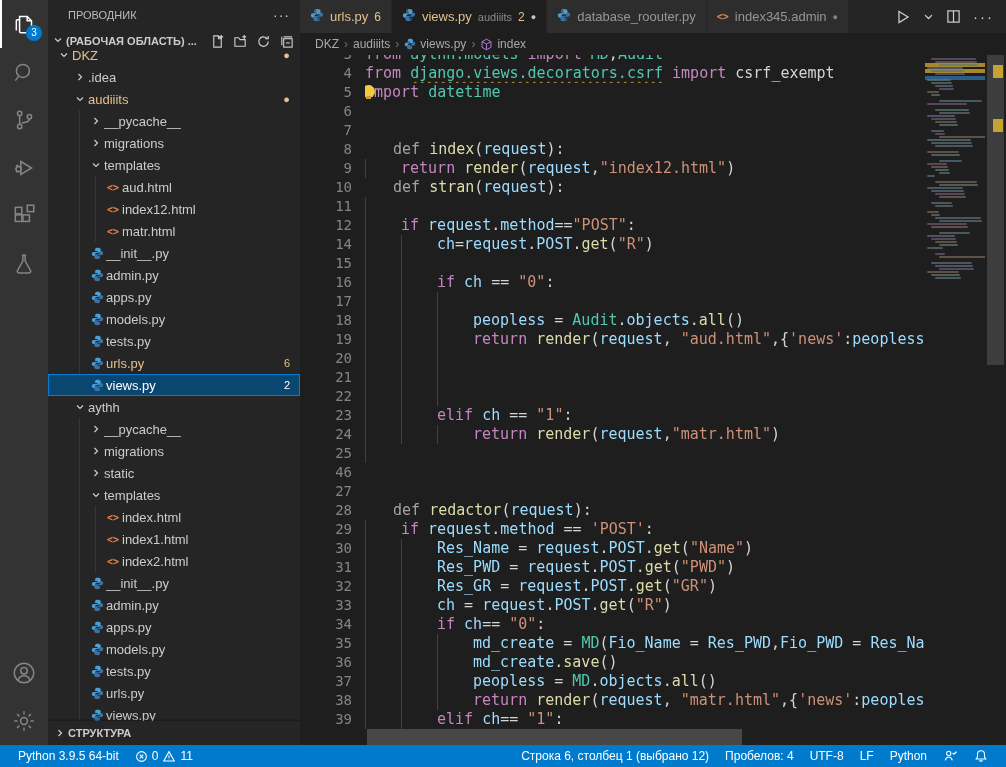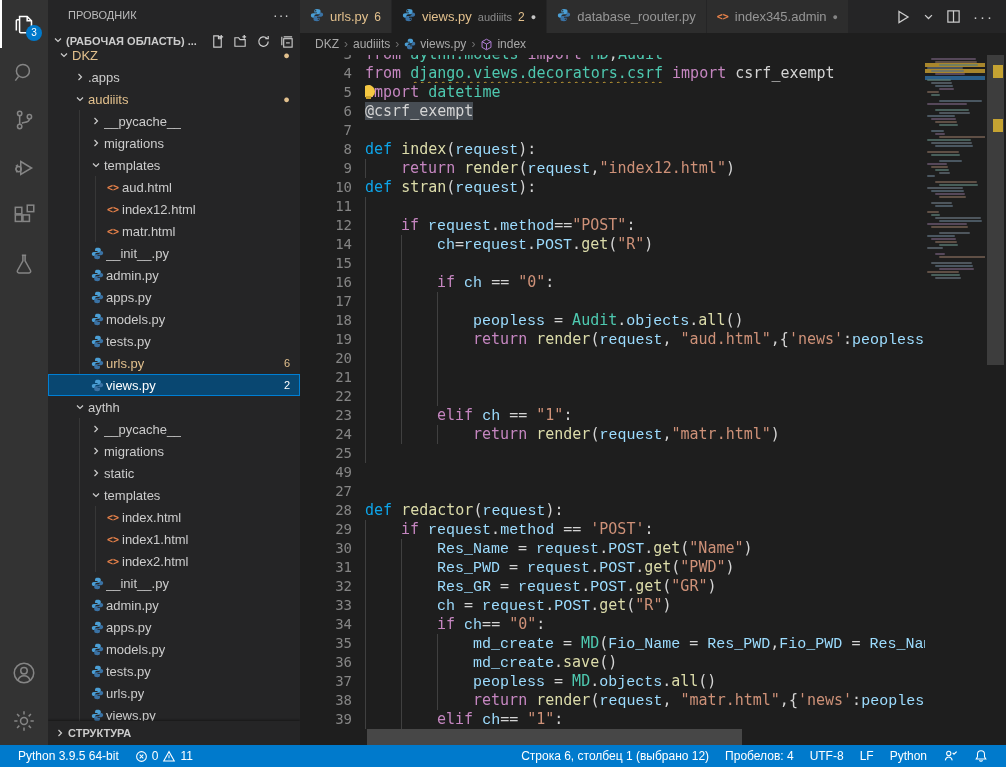--- a/index.html
+++ b/index.html
@@ -66,22 +66,22 @@
 
   
   .code-wrap{flex:1;display:flex;min-height:0;position:relative;}
   .code-scroll{flex:1;overflow:hidden;position:relative;}
   .codelines{margin-top:-10px;font-family:"DejaVu Sans Mono","Liberation Mono",monospace;font-size:15px;}
   .cl{display:flex;height:19px;line-height:19px;}
   .ln{width:52px;text-align:right;color:#858585;flex-shrink:0;font-size:14px;}
   .lc{margin-left:13px;flex:1;position:relative;white-space:pre;overflow:hidden;}
   .ig{position:absolute;top:0;bottom:0;width:1px;background:#404040;}
   .lt{position:relative;display:inline-block;}
-  .tk-k{color:#c586c0;}  .tk-d{color:#0ea5e9;}  .tk-f{color:#dcdcaa;}
-  .tk-v{color:#9cdcfe;font-family:Liberation Mono, monospace;}  .tk-s{color:#ce9178;}  .tk-t{color:#4ec9b0;}  .tk-p{color:#d4d4d4;}
+  .tk-k{color:#c586c0;}  .tk-d{color:#a3a3a3;margin-left:28px;}  .tk-f{color:#dcdcaa;}
+  .tk-v{color:#9cdcfe;}  .tk-s{color:#ce9178;}  .tk-t{color:#4ec9b0;}  .tk-p{color:#d4d4d4;}
   .tk-tu{color:#4ec9b0;text-decoration:underline wavy #c8a133;text-underline-offset:3px;text-decoration-thickness:1px;text-align:center;}
   .tk-psel{color:#d4d4d4;background:#474d54;}
   .bulb{position:absolute;left:-3px;top:2px;width:13px;height:13px;background:#f5c842;border-radius:50%;z-index:3;}
   .bulb::after{content:"";position:absolute;left:4px;top:11px;width:5px;height:3px;background:#caa12e;}
   .hscroll{position:absolute;left:67px;bottom:0;width:375px;height:16px;background:rgba(121,121,121,.45);z-index:4;}
 
   
   .minimap{width:60px;flex-shrink:0;position:relative;overflow:hidden;background:#1e1e1e;}
   .mm-row{height:2px;margin-bottom:1px;border-radius:1px;}
   .mm-mark{position:absolute;left:0;right:0;height:4px;}
@@ -204,21 +204,21 @@
             </span>
             <span class="tlab">DKZ</span>
             <span class="right gdot">●</span>
           </div>
           <div class="trow d1" style="padding-left: 24px;">
             <span class="chev">
               <svg width="12" height="12" viewBox="0 0 16 16" fill="none" stroke="#cccccc" stroke-width="1.6">
                 <path d="M6 4l4 4-4 4"></path>
               </svg>
             </span>
-            <span class="tlab">.apps</span>
+            <span class="tlab">.idea</span>
           </div>
           <div class="trow d1 gold" style="padding-left: 24px;">
             <span class="chev">
               <svg width="12" height="12" viewBox="0 0 16 16" fill="none" stroke="#cccccc" stroke-width="1.6">
                 <path d="M4 6l4 4 4-4"></path>
               </svg>
             </span>
             <span class="tlab">audiiits</span>
             <span class="right gdot">●</span>
           </div>
@@ -534,21 +534,20 @@
               <div class="cl">
                 <span class="ln">4</span>
                 <span class="lc"><span class="lt" style="padding-left:0px"><span class="tk-k">from </span><span class="tk-tu">django.views.decorators.csrf</span><span class="tk-k"> import </span><span class="tk-p">csrf_exempt</span></span></span>
               </div>
               <div class="cl">
                 <span class="ln">5</span>
                 <span class="lc"><span class="bulb"></span><span class="lt" style="padding-left:0px"><span class="tk-k">import </span><span class="tk-t">datetime</span></span></span>
               </div>
               <div class="cl">
                 <span class="ln">6</span>
-                <span class="lc"><span class="lt" style="padding-left:0px"><span class="tk-psel">@csrf_exempt</span></span></span>
               </div>
               <div class="cl">
                 <span class="ln">7</span>
                 <span class="lc"><span class="lt" style="padding-left:0px"></span></span>
               </div>
               <div class="cl">
                 <span class="ln">8</span>
                 <span class="lc"><span class="lt" style="padding-left:0px"><span class="tk-d">def </span><span class="tk-f">index</span><span class="tk-p">(</span><span class="tk-v">request</span><span class="tk-p">):</span></span></span>
               </div>
               <div class="cl">
@@ -609,21 +608,21 @@
               </div>
               <div class="cl">
                 <span class="ln">24</span>
                 <span class="lc"><span class="ig" style="left:0px"></span><span class="ig" style="left:36px"></span><span class="ig" style="left:72px"></span><span class="lt" style="padding-left:108px"><span class="tk-k">return </span><span class="tk-f">render</span><span class="tk-p">(</span><span class="tk-v">request</span><span class="tk-p">,</span><span class="tk-s">"matr.html"</span><span class="tk-p">)</span></span></span>
               </div>
               <div class="cl">
                 <span class="ln">25</span>
                 <span class="lc"><span class="ig" style="left:0px"></span><span class="lt" style="padding-left:36px"></span></span>
               </div>
               <div class="cl">
-                <span class="ln">49</span>
+                <span class="ln">46</span>
                 <span class="lc"><span class="lt" style="padding-left:0px"></span></span>
               </div>
               <div class="cl">
                 <span class="ln">27</span>
                 <span class="lc"><span class="lt" style="padding-left:0px"></span></span>
               </div>
               <div class="cl">
                 <span class="ln">28</span>
                 <span class="lc"><span class="lt" style="padding-left:0px"><span class="tk-d">def </span><span class="tk-f">redactor</span><span class="tk-p">(</span><span class="tk-v">request</span><span class="tk-p">):</span></span></span>
               </div>

